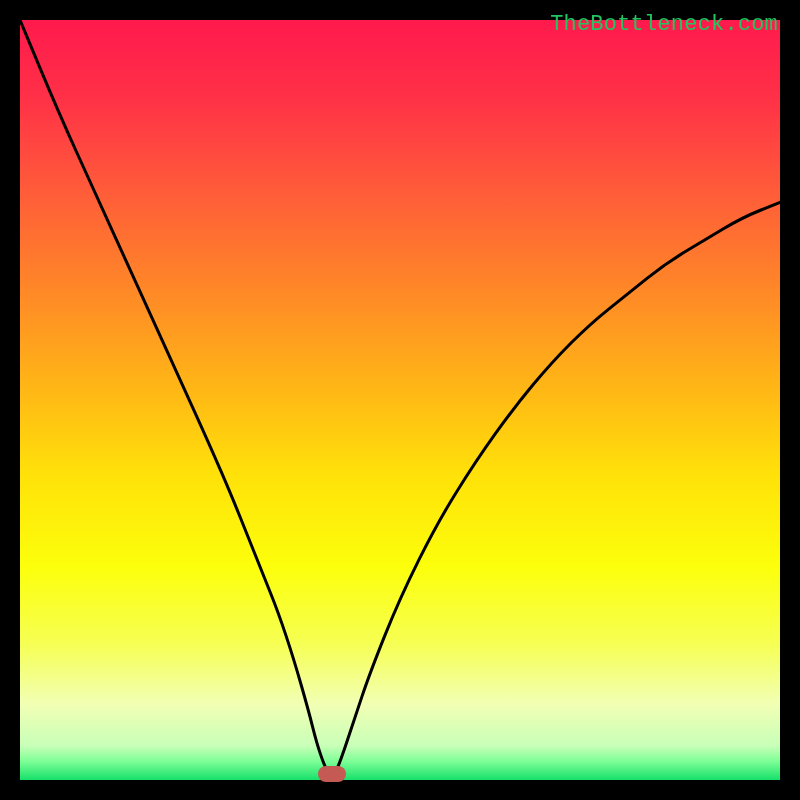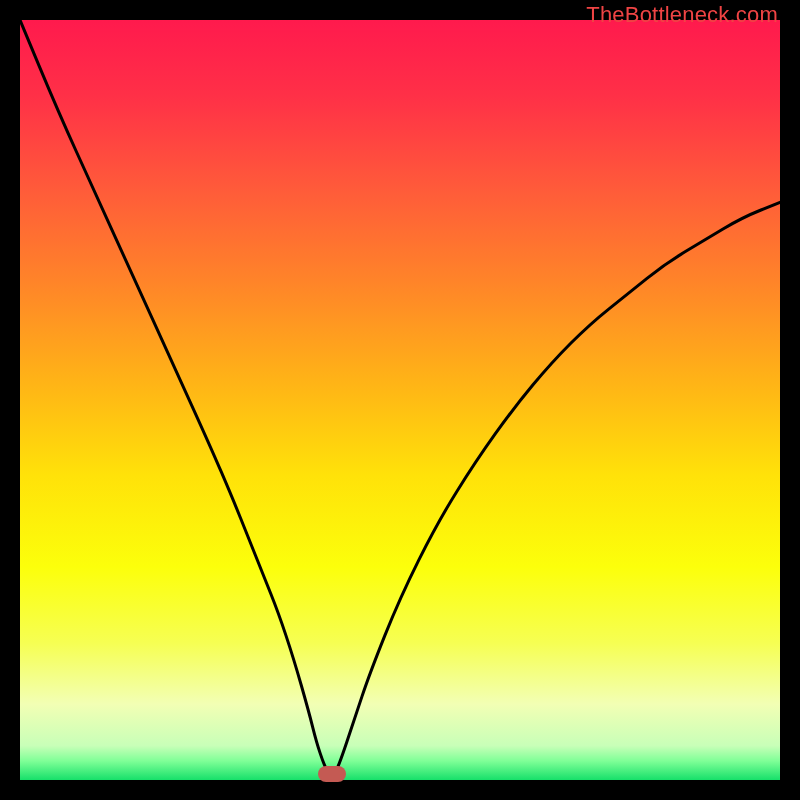--- a/index.html
+++ b/index.html
@@ -14,27 +14,28 @@
   .frame {
     position: absolute;
     left: 20px;
     top: 20px;
     width: 760px;
     height: 760px;
     background: #000000;
   }
   .watermark {
     position: absolute;
-    top: 2px;
+    top: 12px;
     right: 22px;
-    color: #ef4444;
+    color: #22c55e;
     font-size: 22px;
     font-weight: 500;
     letter-spacing: 0.2px;
     z-index: 10;
+    font-family: Liberation Mono, monospace;
   }
   .plot-svg {
     position: absolute;
     left: 20px;
     top: 20px;
     width: 760px;
     height: 760px;
     display: block;
   }
   .marker {

